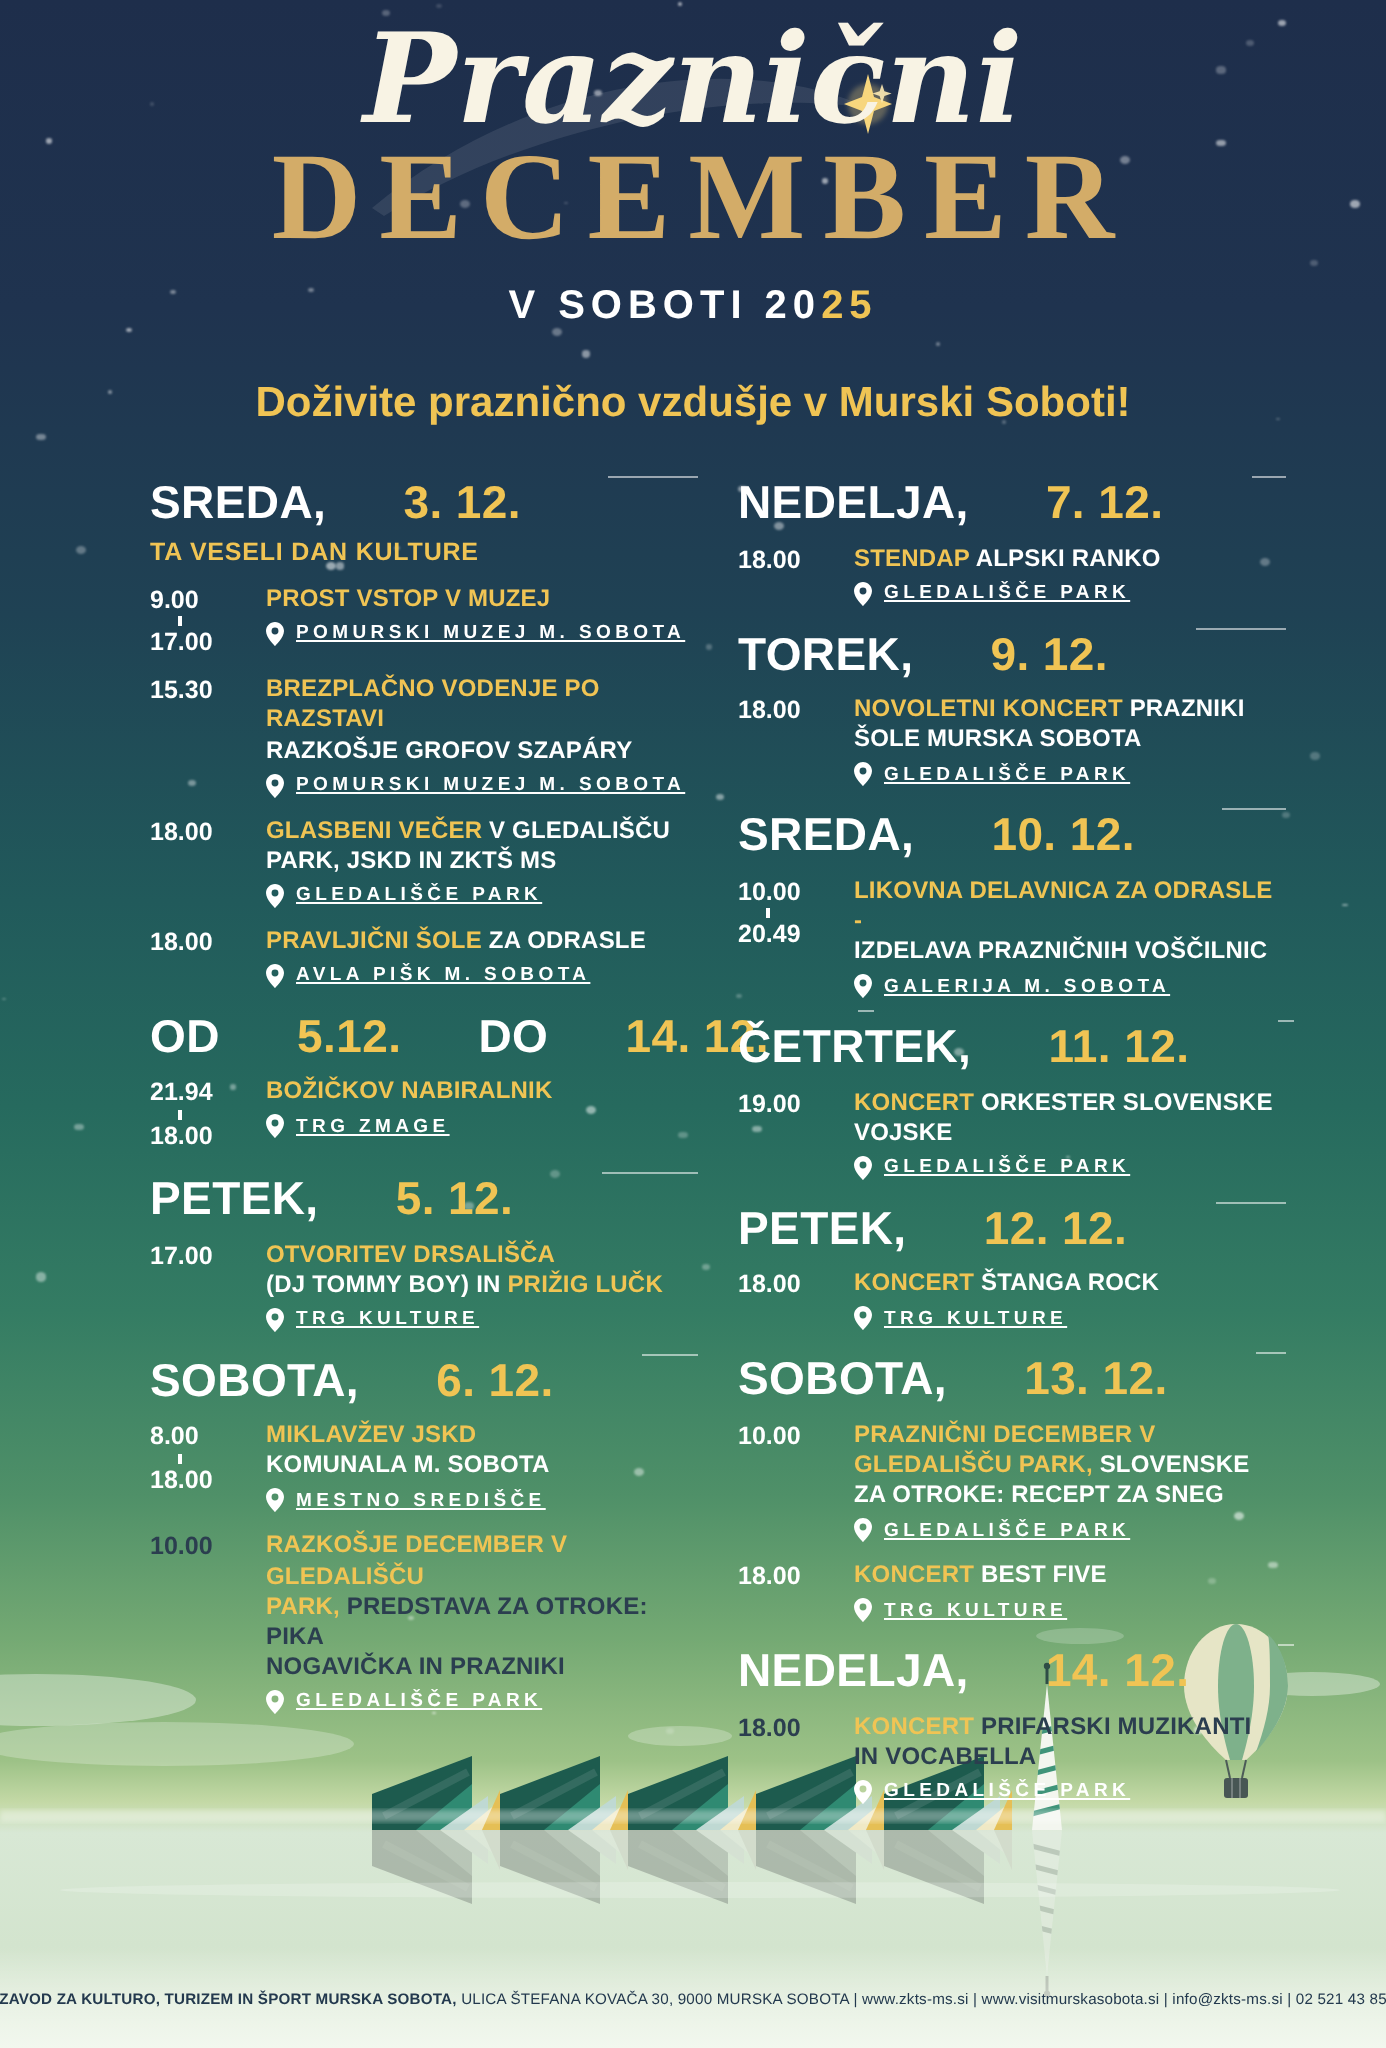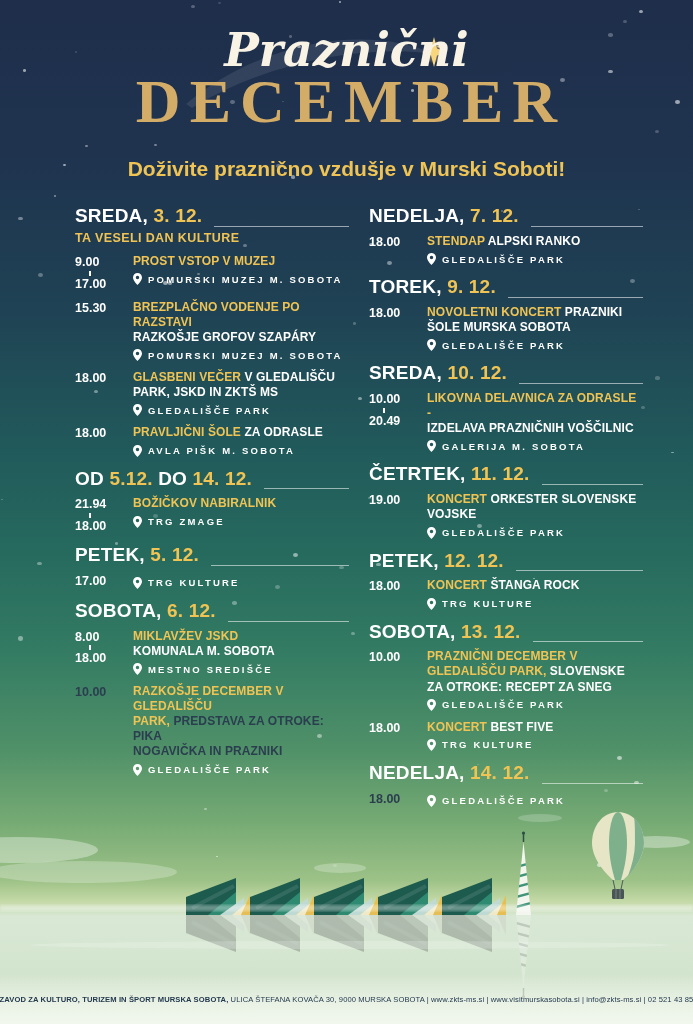--- a/index.html
+++ b/index.html
@@ -11,57 +11,57 @@
       #266a5e 54%, #347c63 64%, #4f9068 73%, #74a973 80%,
       #9dc287 86%, #c4d9a6 88%, #d8e8d5 89.5%, #d3e4ce 95%, #e2eeda 100%);
   }
   .snow-layer{position:absolute;inset:0;z-index:1;pointer-events:none;}
   .snow-dot{position:absolute;background:#fff;border-radius:50%;filter:blur(0.6px);}
   .decor{position:absolute;inset:0;z-index:2;pointer-events:none;}
   .content{position:relative;z-index:3;}
 
   header{ text-align:center;color:#fff; }
   .title-script{
-    margin:26px 0 0;font-family:"DejaVu Serif",serif;font-style:italic;font-weight:700;
-    font-size:46px;line-height:1.05;color:#f8f3e4;
+    margin:7px 0 0;font-family:"DejaVu Serif",serif;font-style:italic;font-weight:700;
+    font-size:62px;line-height:1.05;color:#f8f3e4;
   }
   .title-main{
     margin-top:-4px;font-family:"Liberation Serif",serif;font-weight:700;
     font-size:62px;line-height:1;letter-spacing:9px;padding-left:9px;
     color:var(--dec-gold,#d3ac68);
   }
   .subtitle{margin-top:12px;font-size:20px;font-weight:700;letter-spacing:3px;color:#ffffff;}
   .subtitle .accent{color:var(--accent,#f0c454);}
   .tagline{margin-top:25px;font-size:21px;font-weight:700;color:var(--accent,#f0c454);}
 
   .columns{display:flex;gap:20px;padding:24px 50px 0 75px;align-items:flex-start;}
   .column{flex:1;min-width:0;}
   section{margin-bottom:11px;}
   .day-heading{
-    display:flex;align-items:flex-end;font-size:19px;font-weight:700;line-height:1.15;
-    color:#fff;letter-spacing:0.2px;margin-bottom:7px;white-space:pre;
+    display:flex;align-items:flex-start;font-size:23px;font-weight:700;line-height:1.15;
+    color:#fff;letter-spacing:0.2px;margin-bottom:7px;white-space:pre;gap:32px;
   }
   .hp-a{color:var(--accent,#f0c454);}
   .hp-p{color:#ffffff;}
   .rule{flex:1;height:1px;background:rgba(255,255,255,0.55);margin-left:12px;min-width:8px;}
   .day-note{font-size:12.5px;font-weight:700;color:var(--accent,#f0c454);letter-spacing:0.4px;margin:-3px 0 9px;}
 
   .event{display:flex;margin-bottom:9px;}
   .event-time{
     width:50px;flex:none;font-size:12.5px;font-weight:700;color:#fff;line-height:1.15;
     display:flex;flex-direction:column;align-items:flex-start;padding-top:1px;
   }
   .tsep{width:1.5px;height:5px;background:currentColor;margin:1px 0 1px 14px;}
   .event-body{flex:1;min-width:0;padding-left:8px;}
   .event-title{font-size:12px;font-weight:700;line-height:1.26;color:#fff;letter-spacing:0.1px;}
   .tp-a{color:var(--accent,#f0c454);}
   .tp-p{color:#ffffff;}
   .event.dark .tp-p{color:var(--navy,#2b3e4f);}
   .event.dark .event-time{color:var(--navy,#2b3e4f);}
-  .event-loc{display:flex;align-items:center;gap:6px;margin-top:4px;color:#ffffff;}
+  .event-loc{display:flex;align-items:center;gap:6px;margin-top:4px;color:#ffffff;text-decoration:underline;}
   .loc-text{font-size:9.5px;font-weight:700;letter-spacing:2.2px;}
   .pin-wrap{display:flex;flex:none;}
 
   footer{
     position:absolute;z-index:3;left:0;right:0;bottom:0;height:49px;
     display:flex;align-items:center;justify-content:center;
     background:linear-gradient(180deg, rgba(255,255,255,0) 0%, rgba(255,255,255,0.4) 60%, rgba(255,255,255,0.55) 100%);
   }
   .footer-text{margin:0;font-size:7.6px;color:#23394e;letter-spacing:0.1px;white-space:nowrap;}
   .f-bold{font-weight:700;}
@@ -208,20 +208,21 @@
     <use href="#skyline" transform="translate(0,1830) scale(1,-1)" opacity="0.30" filter="url(#desat)"></use>
 
     <rect x="0" y="905" width="693" height="6" fill="rgba(255,255,255,0.35)" filter="url(#soft)"></rect>
     <ellipse cx="350" cy="945" rx="320" ry="4" fill="rgba(255,255,255,0.20)"></ellipse>
   </svg>
 
   <div class="content">
     <header>
       <h1 class="title-script">Praznični</h1>
       <div class="title-main">DECEMBER</div>
+      <div class="subtitle"><span>V SOBOTI 20</span><span class="accent">25</span></div>
       <div class="tagline">Doživite praznično vzdušje v Murski Soboti!</div>
     </header>
 
     <main class="columns">
       <div class="column" id="col-0">
           <section>
             <div class="day-heading"><span class="hp-p">SREDA, </span><span class="hp-a">3. 12.</span><span class="rule"></span></div>
             <div class="day-note">TA VESELI DAN KULTURE</div>
             <div class="event">
               <div class="event-time">
@@ -311,20 +312,21 @@
               </div>
             </div>
           </section>
           <section>
             <div class="day-heading"><span class="hp-p">PETEK, </span><span class="hp-a">5. 12.</span><span class="rule"></span></div>
             <div class="event">
               <div class="event-time">
                 <span class="tval">17.00</span>
               </div>
               <div class="event-body">
+                <div class="event-title"><span class="tp-a">OTVORITEV DRSALIŠČA</span><br><span class="tp-p">(DJ TOMMY BOY) IN </span><span class="tp-a">PRIŽIG LUČK</span></div>
                 <div class="event-loc">
                   <span class="pin-wrap">
                     <svg viewBox="0 0 12 16" width="9" height="12" aria-hidden="true">
                       <path d="M6 0C2.7 0 0 2.7 0 6c0 4.4 6 10 6 10s6-5.6 6-10C12 2.7 9.3 0 6 0zm0 8.3A2.3 2.3 0 1 1 6 3.7a2.3 2.3 0 0 1 0 4.6z" fill="currentColor"></path>
                     </svg>
                   </span>
                   <span class="loc-text">TRG KULTURE</span>
                 </div>
               </div>
             </div>
@@ -500,20 +502,21 @@
               </div>
             </div>
           </section>
           <section>
             <div class="day-heading"><span class="hp-p">NEDELJA, </span><span class="hp-a">14. 12.</span><span class="rule"></span></div>
             <div class="event dark">
               <div class="event-time">
                 <span class="tval">18.00</span>
               </div>
               <div class="event-body">
+                <div class="event-title"><span class="tp-a">KONCERT </span><span class="tp-p">PRIFARSKI MUZIKANTI</span><br><span class="tp-p">IN VOCABELLA</span></div>
                 <div class="event-loc">
                   <span class="pin-wrap">
                     <svg viewBox="0 0 12 16" width="9" height="12" aria-hidden="true">
                       <path d="M6 0C2.7 0 0 2.7 0 6c0 4.4 6 10 6 10s6-5.6 6-10C12 2.7 9.3 0 6 0zm0 8.3A2.3 2.3 0 1 1 6 3.7a2.3 2.3 0 0 1 0 4.6z" fill="currentColor"></path>
                     </svg>
                   </span>
                   <span class="loc-text">GLEDALIŠČE PARK</span>
                 </div>
               </div>
             </div>

